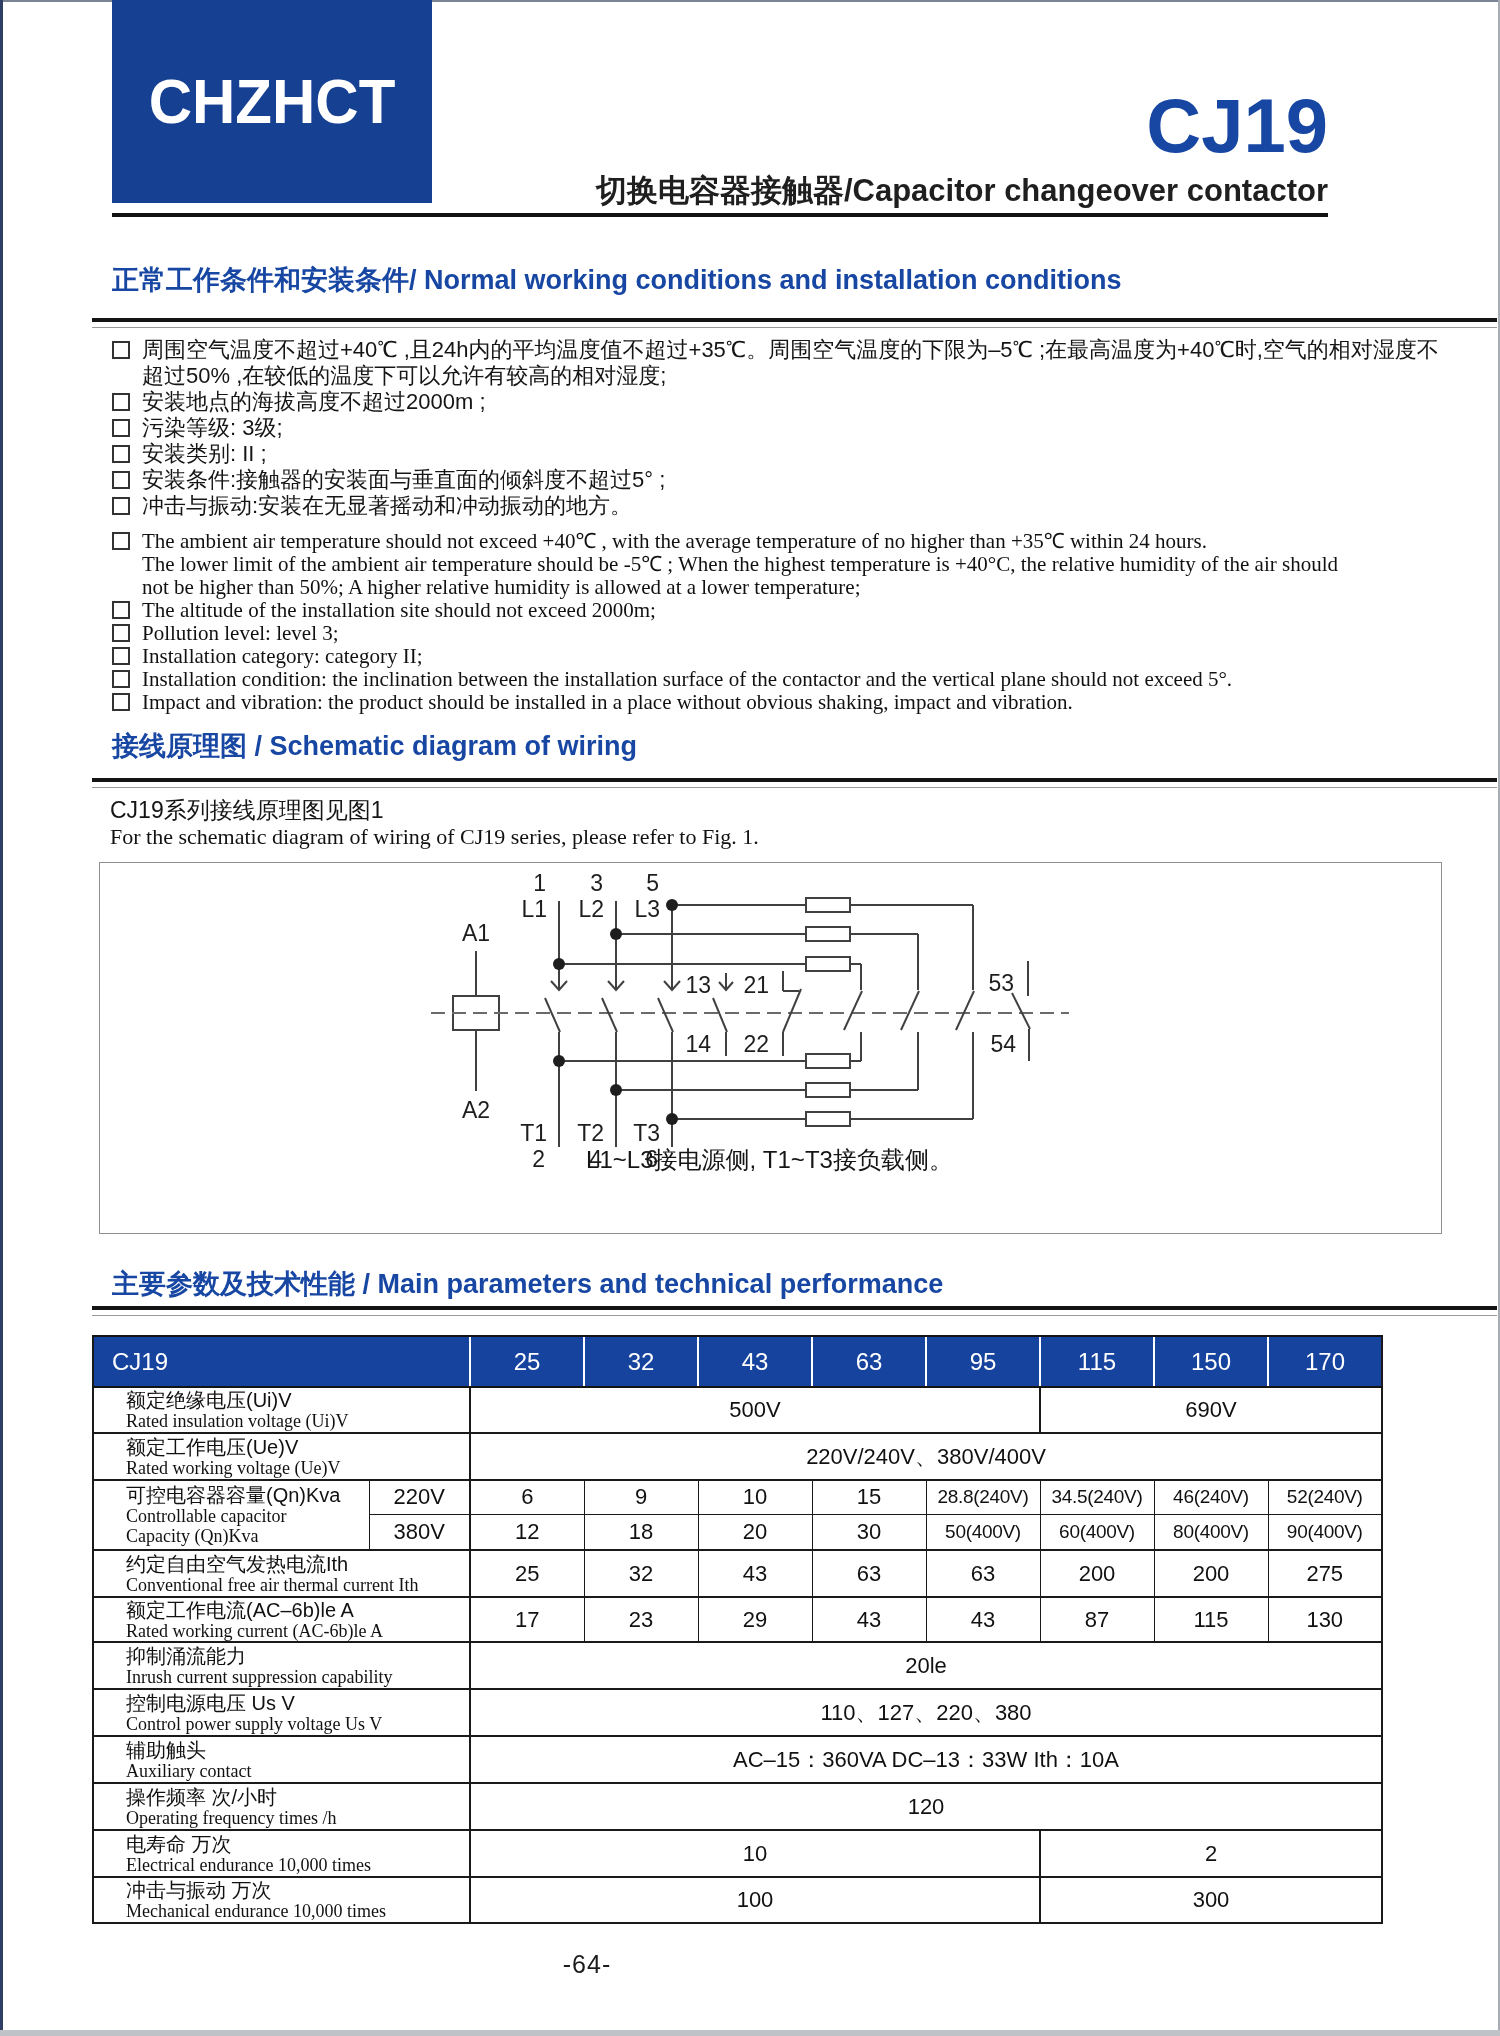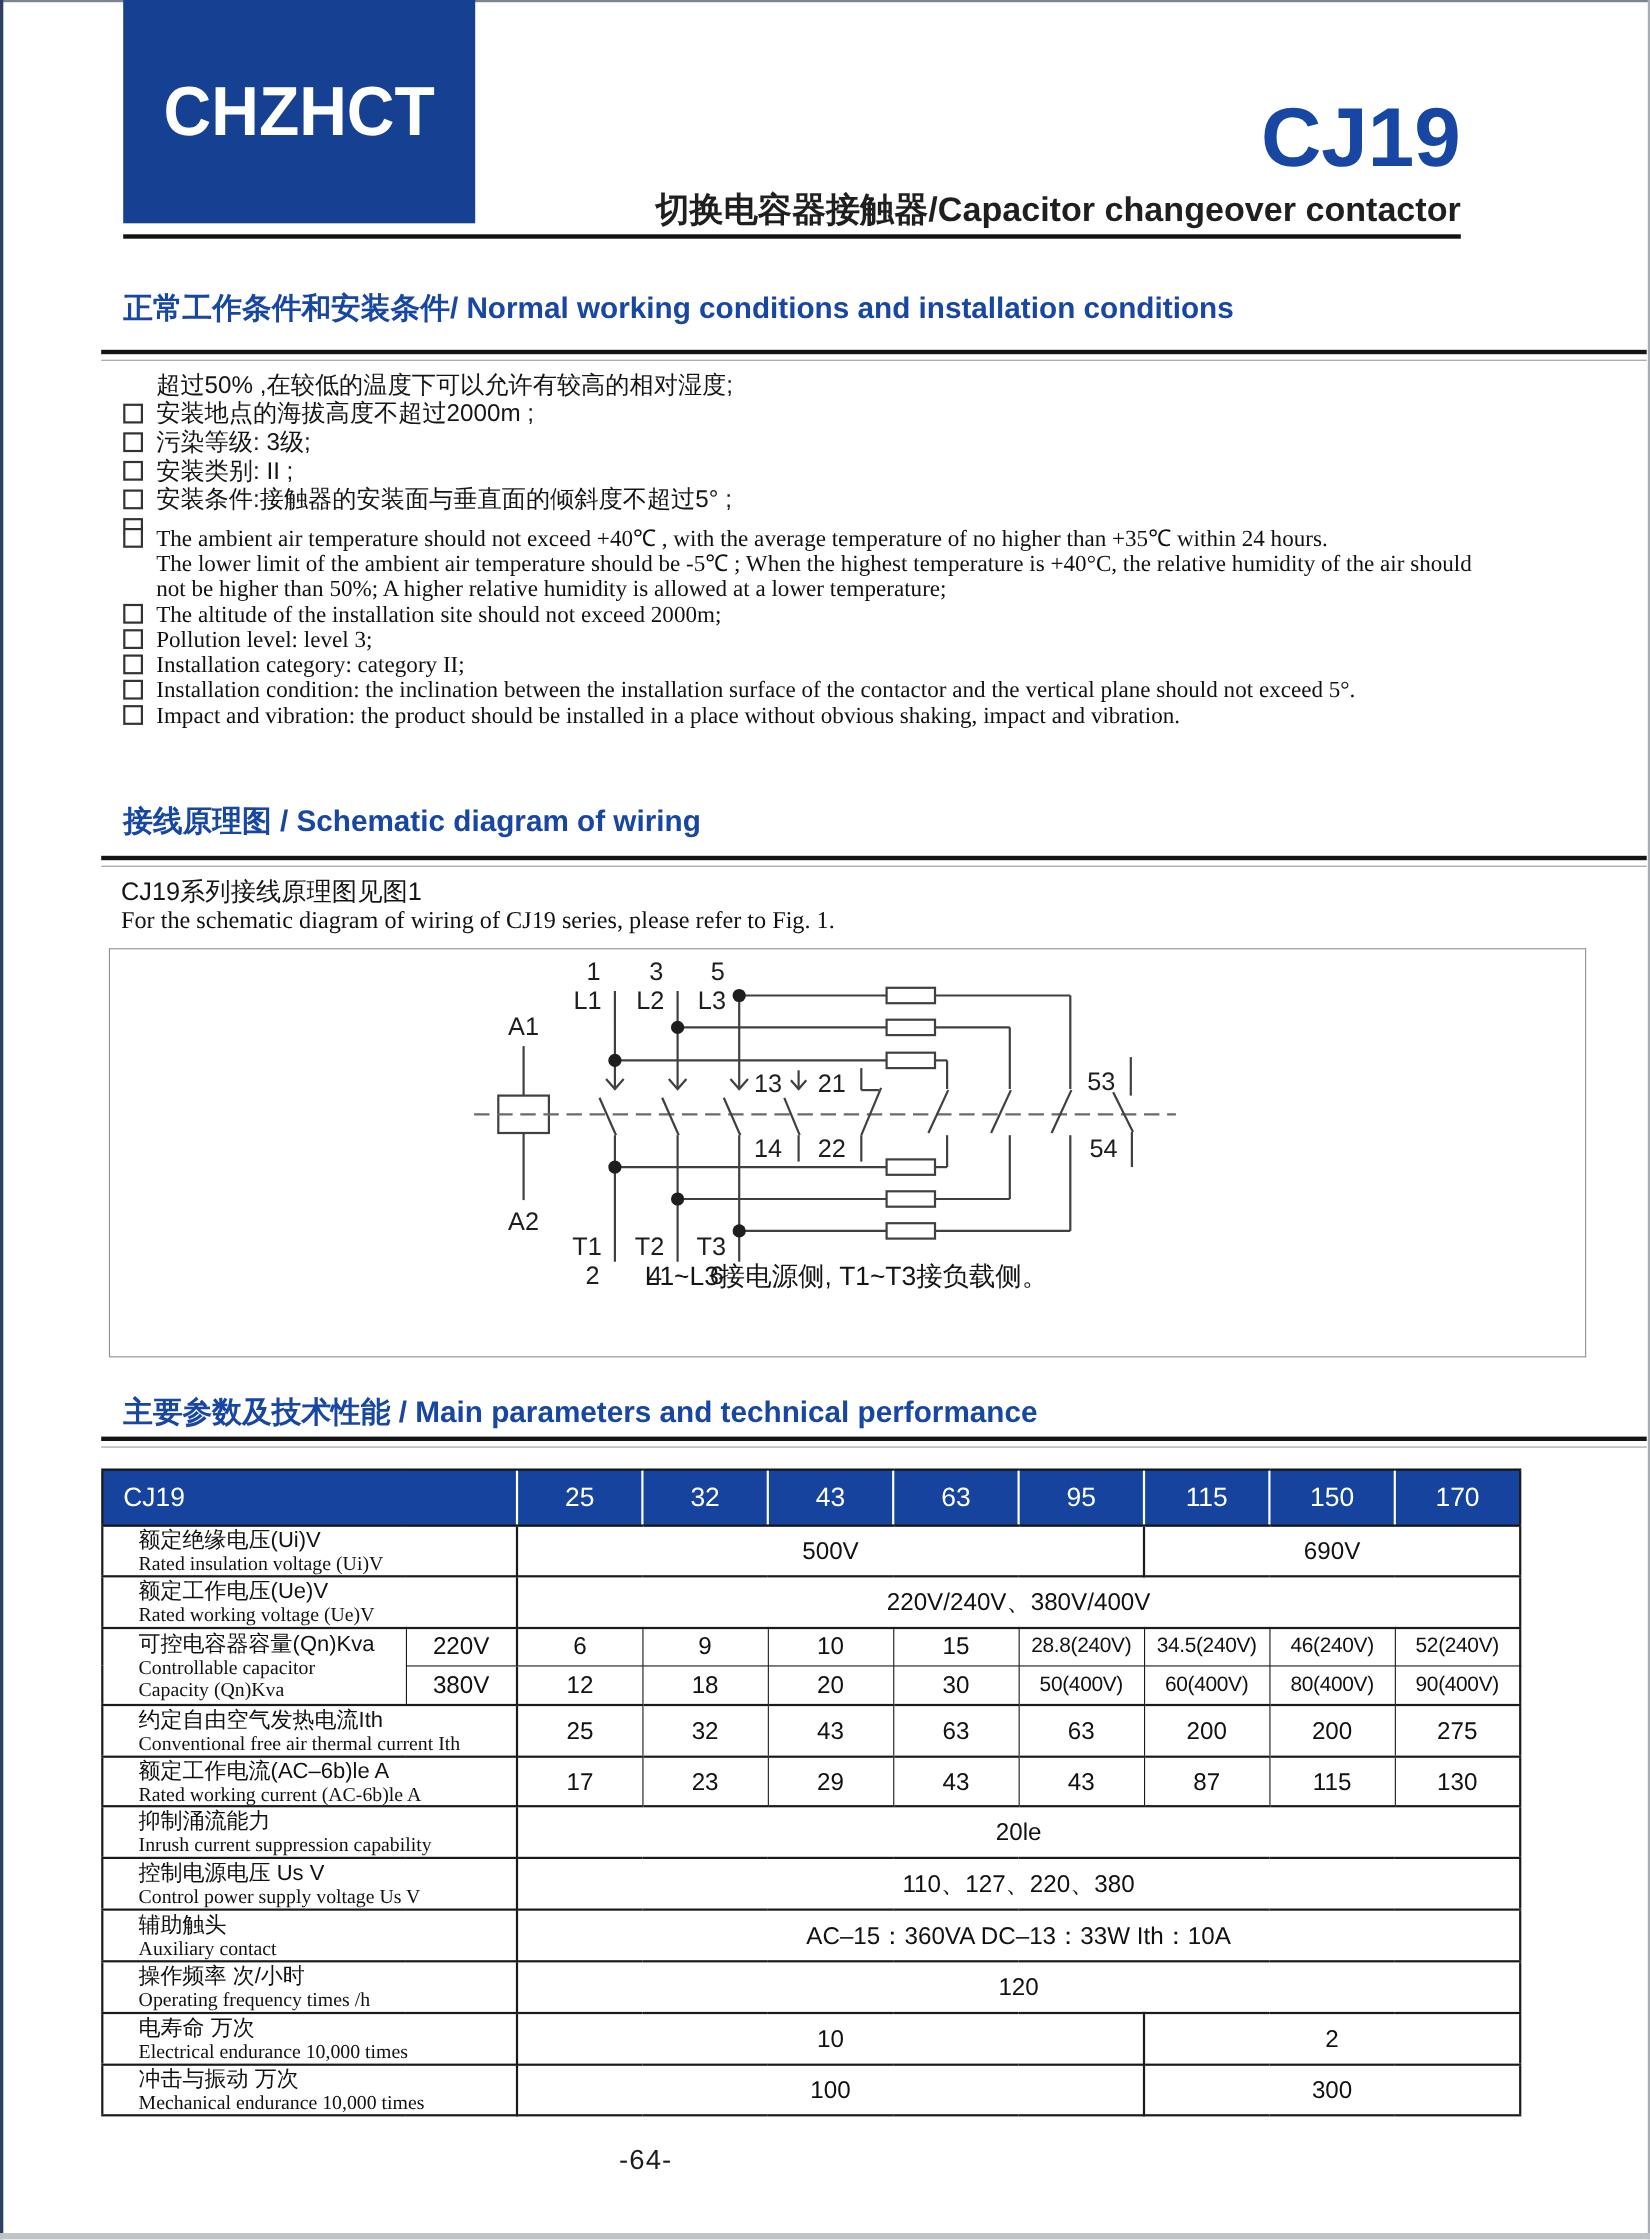--- a/index.html
+++ b/index.html
@@ -80,26 +80,27 @@
   </div>
   <div class="model">CJ19</div>
   <div class="subtitle">切换电容器接触器/Capacitor changeover contactor</div>
   <div class="rule1"></div>
 
   <div class="sect" style="top:262px;">正常工作条件和安装条件/ Normal working conditions and installation conditions</div>
   <div class="drule" style="top:318px;"></div>
 
   <div class="bullets">
     <div class="cnlist">
+      <div class="li"><span class="cb"></span><span>周围空气温度不超过+40℃ ,且24h内的平均温度值不超过+35℃。周围空气温度的下限为–5℃ ;在最高温度为+40℃时,空气的相对湿度不</span></div>
       <div class="li cont"><span>超过50% ,在较低的温度下可以允许有较高的相对湿度;</span></div>
       <div class="li"><span class="cb"></span><span>安装地点的海拔高度不超过2000m ;</span></div>
       <div class="li"><span class="cb"></span><span>污染等级: 3级;</span></div>
       <div class="li"><span class="cb"></span><span>安装类别: II ;</span></div>
       <div class="li"><span class="cb"></span><span>安装条件:接触器的安装面与垂直面的倾斜度不超过5°  ;</span></div>
-      <div class="li"><span class="cb"></span></div>
+      <div class="li"><span class="cb"></span><span>冲击与振动:安装在无显著摇动和冲动振动的地方。</span></div>
     </div>
     <div class="enlist">
       <div class="li"><span class="cb"></span><span>The ambient air temperature should not exceed +40℃ , with the average temperature of no higher than +35℃ within 24 hours.</span></div>
       <div class="li cont"><span>The lower limit of the ambient air temperature should be -5℃ ; When the highest temperature is +40°C, the relative humidity of the air should</span></div>
       <div class="li cont"><span>not be higher than 50%; A higher relative humidity is allowed at a lower temperature;</span></div>
       <div class="li"><span class="cb"></span><span>The altitude of the installation site should not exceed 2000m;</span></div>
       <div class="li"><span class="cb"></span><span>Pollution level: level 3;</span></div>
       <div class="li"><span class="cb"></span><span>Installation category: category II;</span></div>
       <div class="li"><span class="cb"></span><span>Installation condition: the inclination between the installation surface of the contactor and the vertical plane should not exceed 5°.</span></div>
       <div class="li"><span class="cb"></span><span>Impact and vibration: the product should be installed in a place without obvious shaking, impact and vibration.</span></div>

